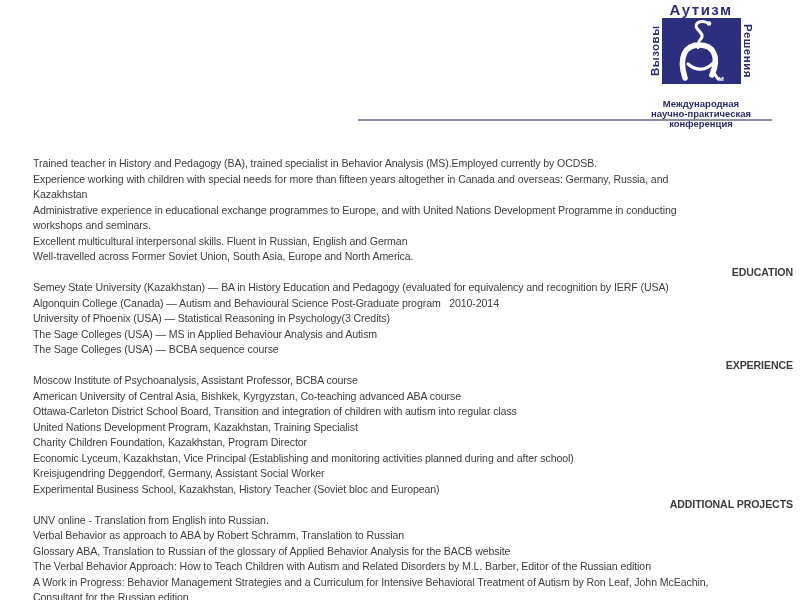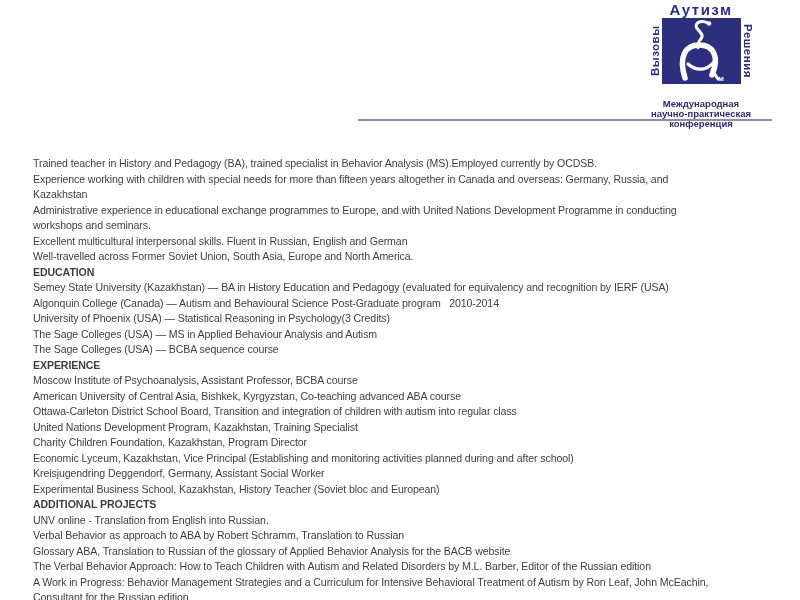--- a/index.html
+++ b/index.html
@@ -74,21 +74,21 @@
     position: absolute;
     left: 33px; top: 156px;
     width: 760px;
     color: var(--body_text, #3e3e3e);
     font-size: 10.6px;
     letter-spacing: -0.1px;
     line-height: 15.5px;
     white-space: pre;
   }
   .content .line { white-space: pre; }
-  .content .line.bold { font-weight: 700; }
+  .content .line.bold { font-weight: 700; text-align: right; }
 </style>
 </head>
 <body>
 
 <div class="slide">
 
   <div class="logo">
     <div class="logo-top">Аутизм</div>
     <div class="logo-row">
       <div class="logo-word logo-word-left">Вызовы</div>

